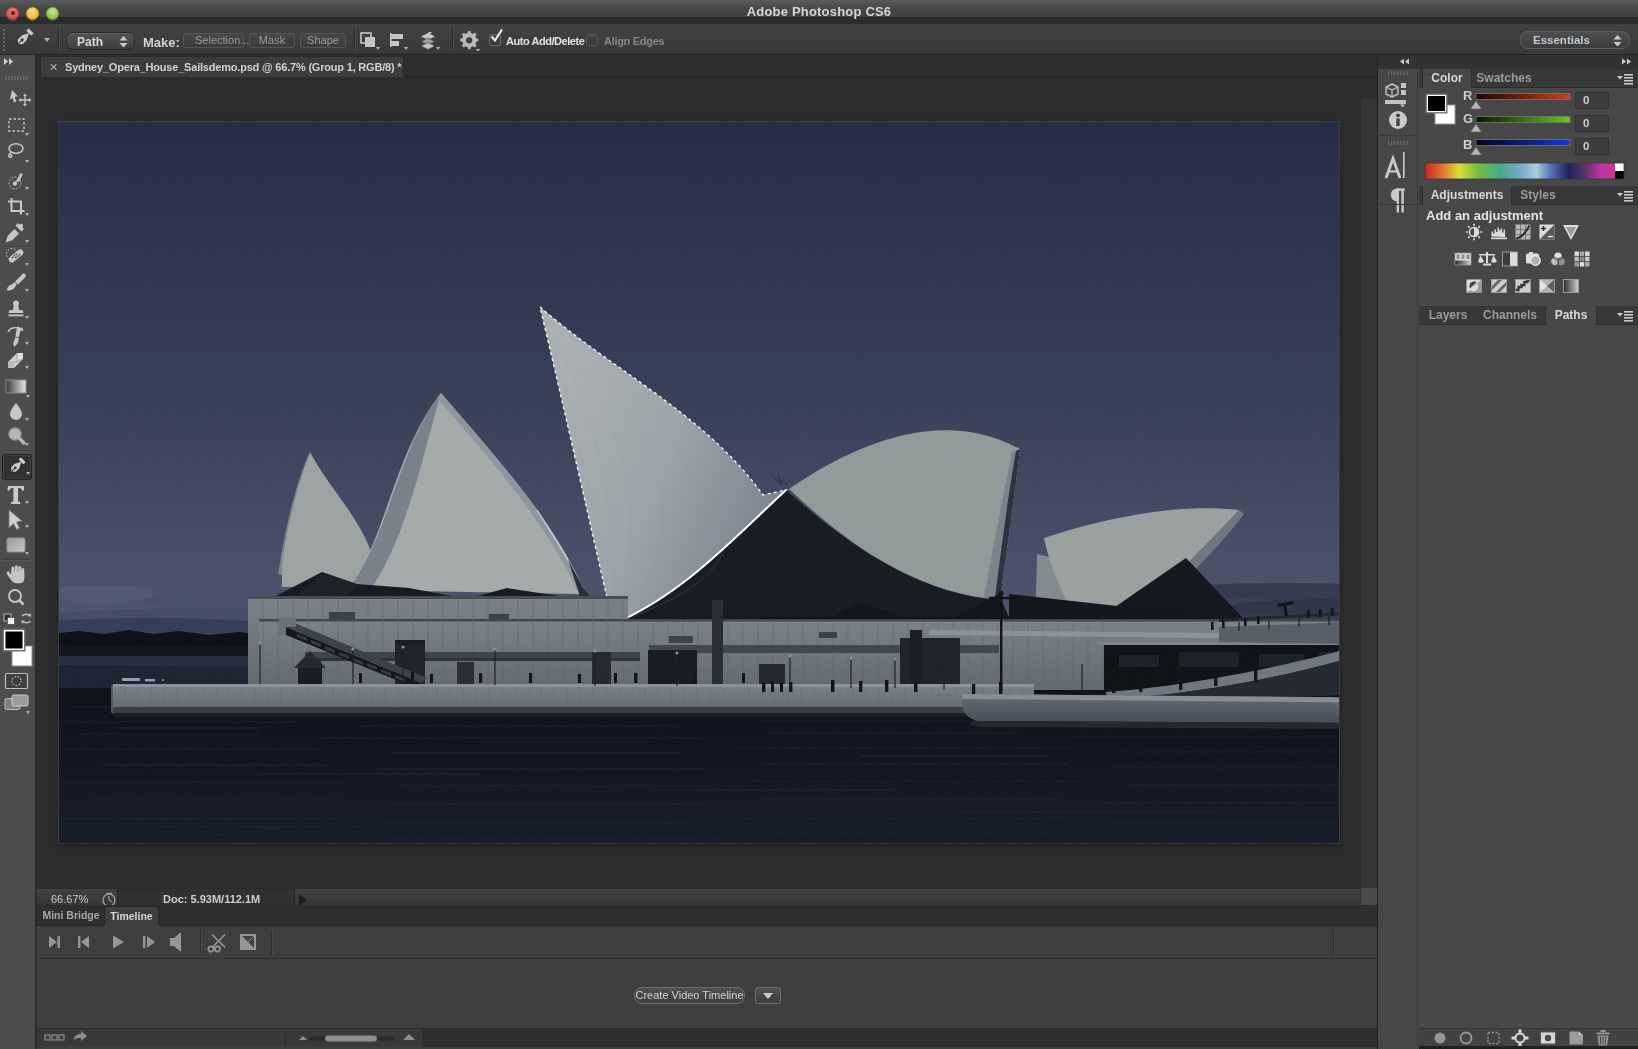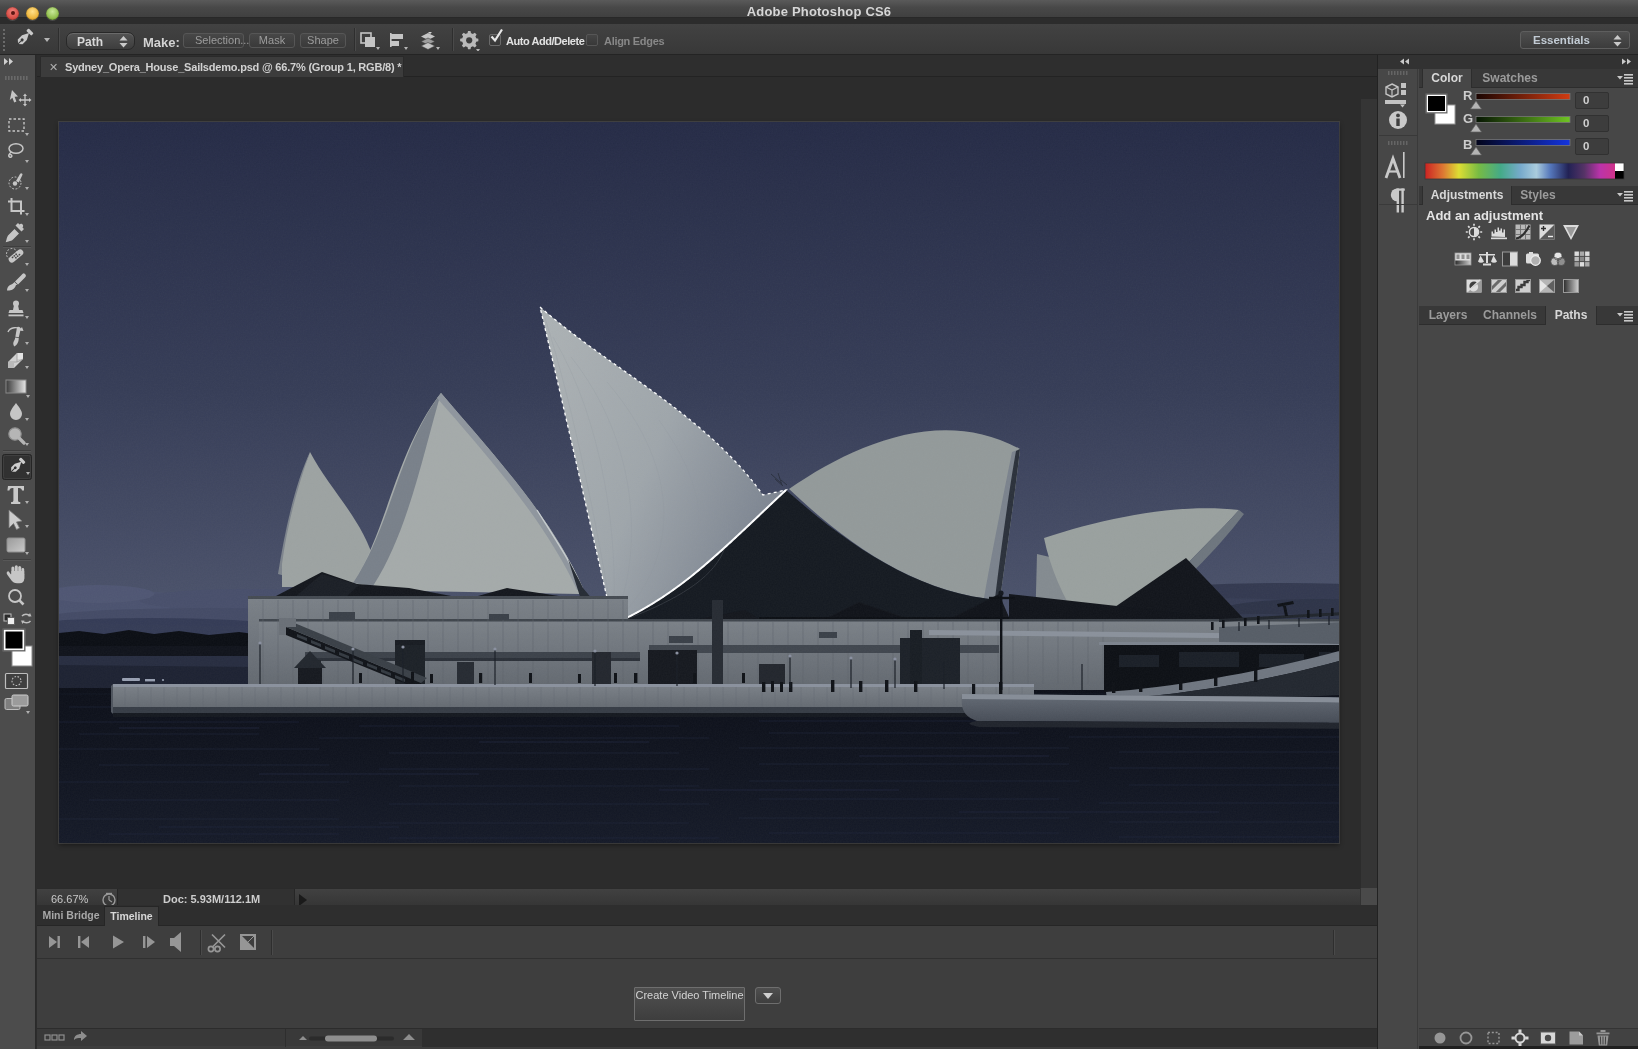--- a/index.html
+++ b/index.html
@@ -22,21 +22,21 @@
           box-shadow:inset 0 0 1px rgba(0,0,0,.6), 0 1px 0 rgba(255,255,255,.15); }
   
   #optionsbar { position:absolute; left:0; top:24px; width:1638px; height:31px;
     background:linear-gradient(#424242,#383838); border-bottom:1px solid #242424; color:#cfcfcf; font-size:12px; }
   .obsep { position:absolute; top:4px; width:1px; height:23px; background:#2e2e2e; box-shadow:1px 0 0 #4a4a4a; }
   .obbtn { position:absolute; top:9px; height:15px; border:1px solid #565656; border-radius:3px;
     background:linear-gradient(#474747,#3a3a3a); color:#9c9c9c; font-size:11px; text-align:center; }
   .cb { position:absolute; top:10px; width:12px; height:12px; border:1px solid #6a6a6a; border-radius:2px;
     background:linear-gradient(#454545,#383838); }
   #essentials { position:absolute; top:7px; left:1520px; width:110px; height:18px; border:1px solid #5e5e5e;
-    border-radius:3px; background:linear-gradient(#4e4e4e,#3c3c3c); color:#c2cbd4; font-size:11.5px; font-weight:bold; }
+    border-radius:8px; background:linear-gradient(#4e4e4e,#3c3c3c); color:#c2cbd4; font-size:11.5px; font-weight:bold; }
   
   #toolbar { position:absolute; left:0; top:55px; width:36px; height:994px; background:#4c4c4c;
     border-right:1px solid #2a2a2a; }
   
   #docarea { position:absolute; left:37px; top:55px; width:1340px; height:994px; background:#2c2c2c; }
   #tabbar { position:absolute; left:0; top:0; width:1340px; height:22px; background:#2e2e2e; border-bottom:1px solid #232323;}
   #doctab { position:absolute; left:3px; top:1px; width:364px; height:21px; background:#3c3c3c;
     border:1px solid #2a2a2a; border-bottom:none; color:#d2d2d2; font-size:12px; font-weight:bold; }
   #doctab .x { position:absolute; left:8px; top:4px; color:#b0b0b0; font-size:11px; font-weight:normal;}
   #doctab .t { position:absolute; left:24px; top:4px; white-space:nowrap; font-size:11px; letter-spacing:-0.2px; }
@@ -46,21 +46,21 @@
   #vscroll { position:absolute; left:1324px; top:22px; width:16px; height:811px; background:#353535; }
   #statusbar { position:absolute; left:0; top:833px; width:1340px; height:17px; background:linear-gradient(#414141,#363636);
     border-top:1px solid #2b2b2b; color:#c8c8c8; font-size:11px; }
   #scrollcorner { position:absolute; left:1323px; top:833px; width:17px; height:22px; background:#4a4a4a; border-left:1px solid #333;}
   
   #timeline { position:absolute; left:0; top:850px; width:1340px; height:144px; background:#3e3e3e; }
   #tltabs { position:absolute; left:0; top:0; width:1340px; height:21px; background:#2e2e2e; border-bottom:1px solid #262626;}
   .tltab { position:absolute; top:1px; height:20px; font-size:10.5px; font-weight:bold; text-align:center; line-height:19px; }
   #transport { position:absolute; left:0; top:21px; width:1340px; height:33px; background:#3e3e3e; border-bottom:1px solid #303030; }
   #tlbottom { position:absolute; left:0; top:123px; width:1340px; height:18px; background:#393939; border-top:1px solid #2c2c2c;}
-  #cvtbtn { position:absolute; left:597px; top:82px; width:111px; height:34px; border:1px solid #6e6e6e; border-radius:1px;
+  #cvtbtn { position:absolute; left:597px; top:82px; width:111px; height:17px; border:1px solid #6e6e6e; border-radius:8px;
     background:linear-gradient(#4f4f4f,#3e3e3e); color:#d4d4d4; font-size:11px; text-align:center; line-height:15px;}
   #cvtdrop { position:absolute; left:718px; top:82px; width:26px; height:17px; border:1px solid #6e6e6e; border-radius:3px;
     background:linear-gradient(#4f4f4f,#3e3e3e); }
   
   #dock { position:absolute; left:1377px; top:55px; width:261px; height:994px; background:#474747; border-left:1px solid #222; }
   #dock-top { position:absolute; left:0; top:0; width:261px; height:14px; background:#323232; }
   #iconstrip { position:absolute; left:1px; top:14px; width:39px; height:980px; background:#474747; border-right:1px solid #3a3a3a; }
   #panels { position:absolute; left:41px; top:0; width:220px; height:994px; }
   .ptabrow { position:absolute; left:0; width:220px; height:19px; background:#383838; border-bottom:1px solid #2d2d2d; }
   .ptab { position:absolute; top:0; height:19px; font-size:12px; font-weight:bold; text-align:center; line-height:19px; }
@@ -751,21 +751,21 @@
           <rect x="22.4" y="119.5" width="2.4" height="24"></rect>
           <rect x="17.6" y="119.5" width="8.2" height="2.2"></rect>
         </g>
         <rect x="0" y="135" width="39" height="1" fill="#3a3a3a"></rect>
       </svg>
     </div>
     <div id="panels">
 
       <div class="ptabrow" style="top:14px;">
         <div class="ptab on" style="left:3px;width:50px;">Color</div>
-        <div class="ptab off" style="left:54px;width:62px;margin-left:6px;">Swatches</div>
+        <div class="ptab off" style="left:54px;width:62px;">Swatches</div>
         <svg class="pmenu" style="top:5px;" width="16" height="11">
           <path d="M0,2 l6,0 l-3,3.5 z" fill="#c9c9c9"></path>
           <g fill="#c9c9c9">
             <rect x="7" y="0" width="9" height="1.6"></rect>
             <rect x="7" y="3" width="9" height="1.6"></rect>
             <rect x="7" y="6" width="9" height="1.6"></rect>
             <rect x="7" y="9" width="9" height="1.6"></rect>
           </g>
         </svg>
       </div>

